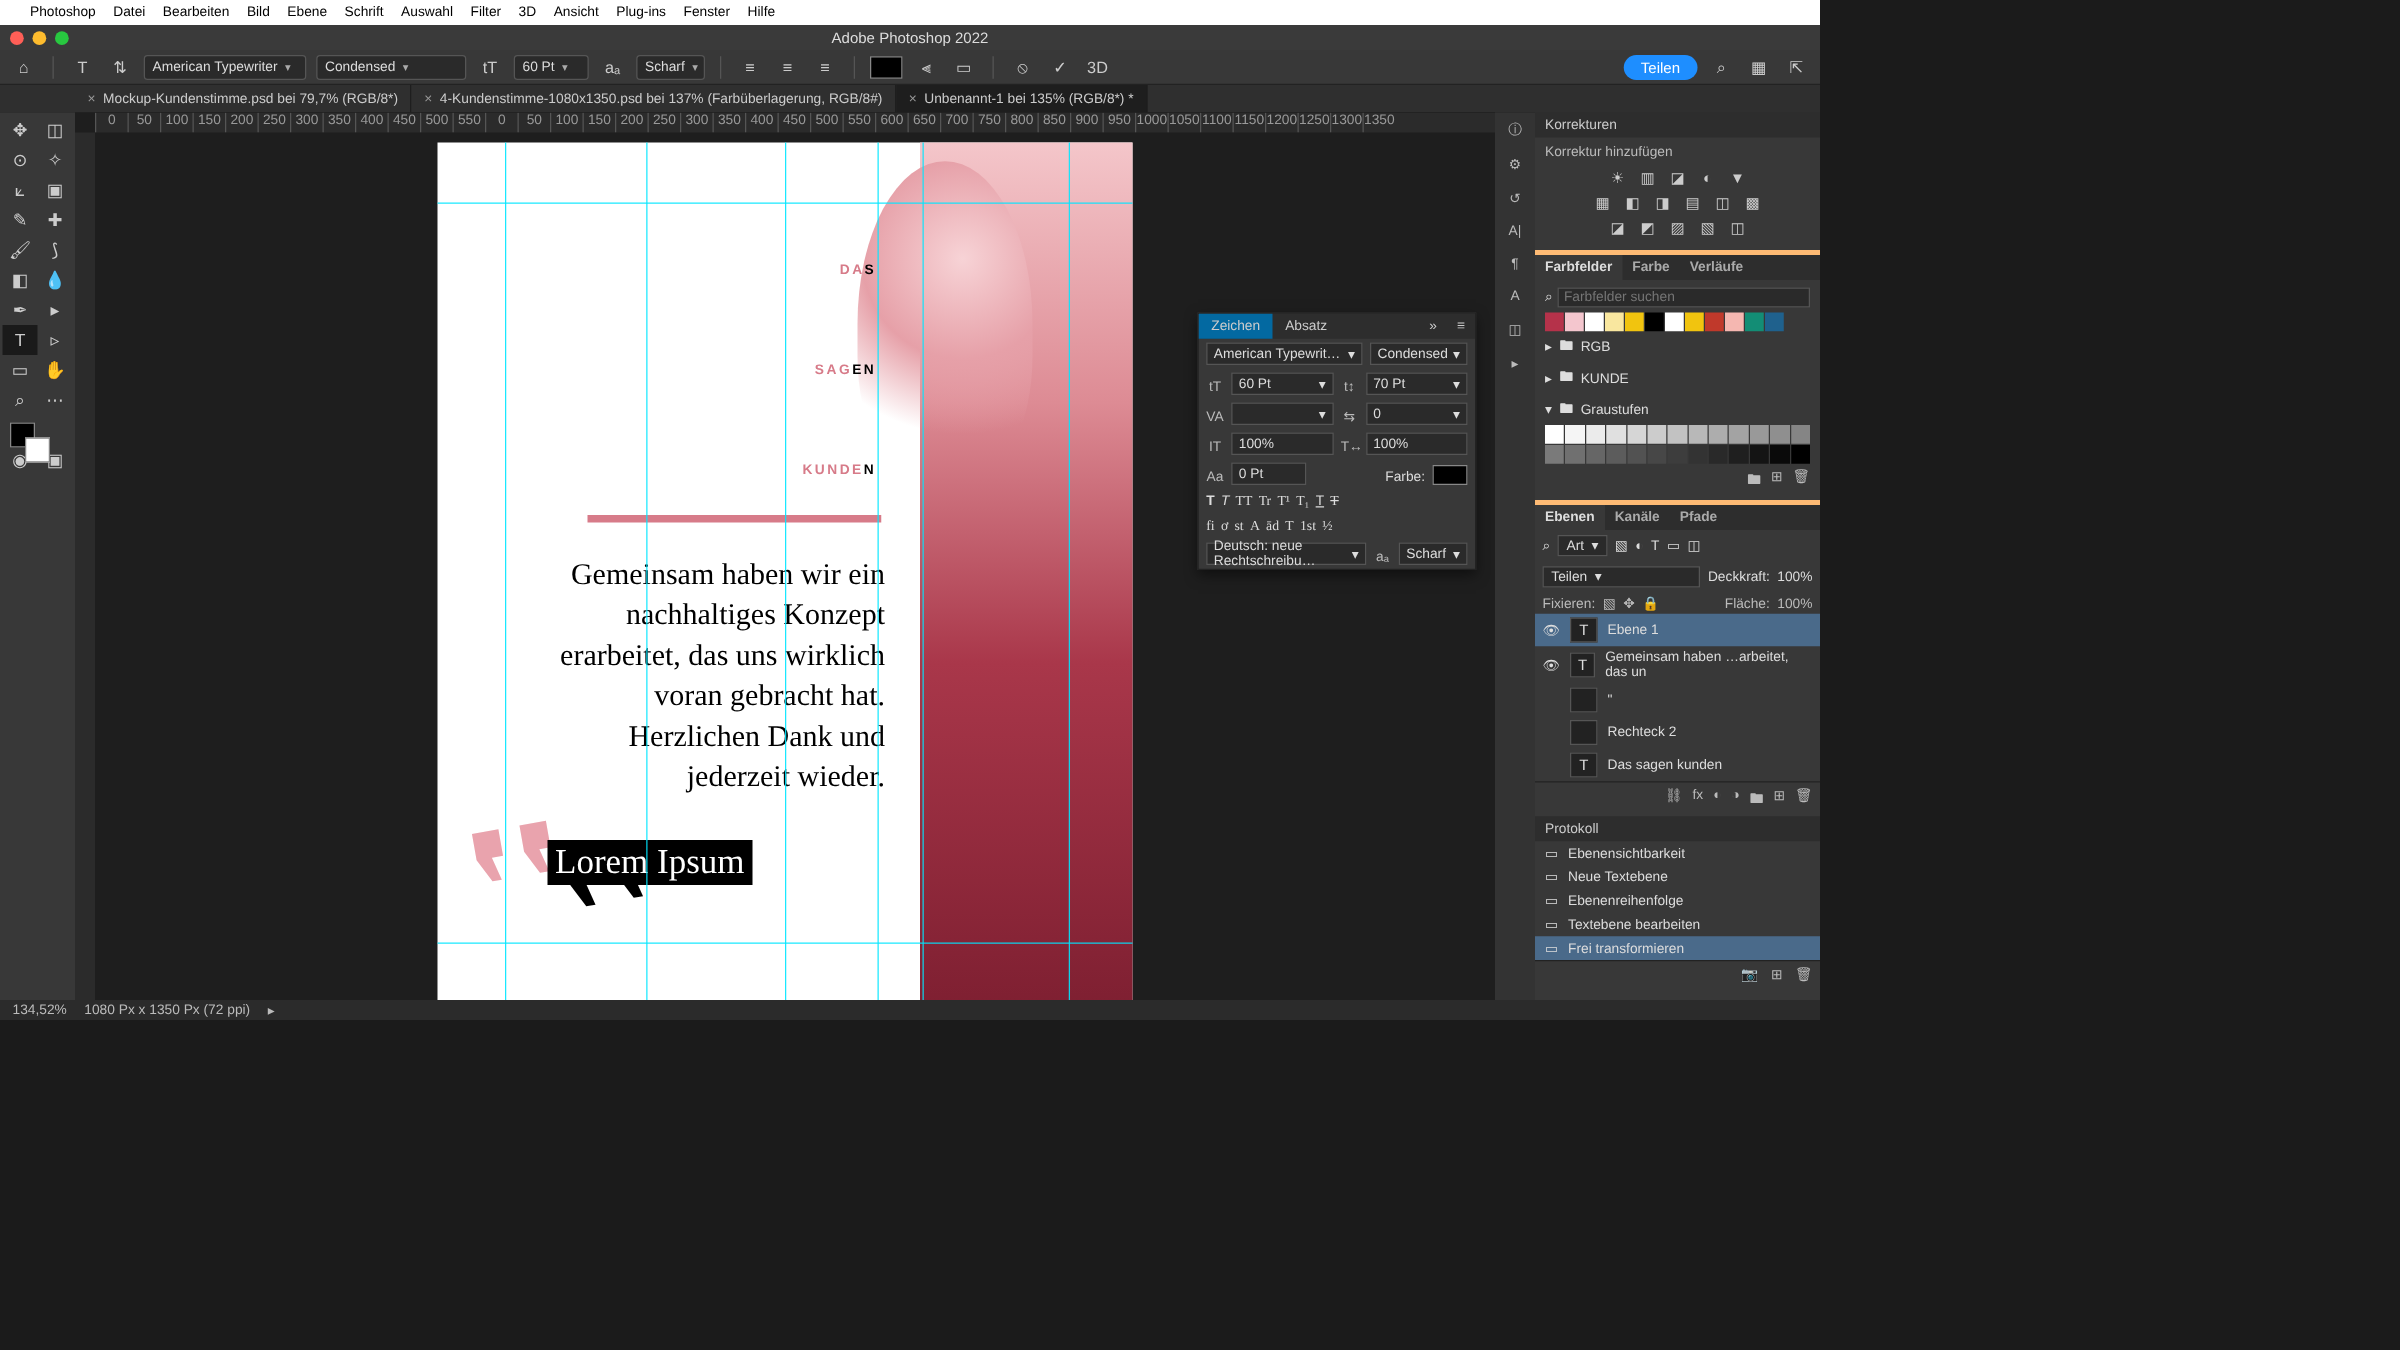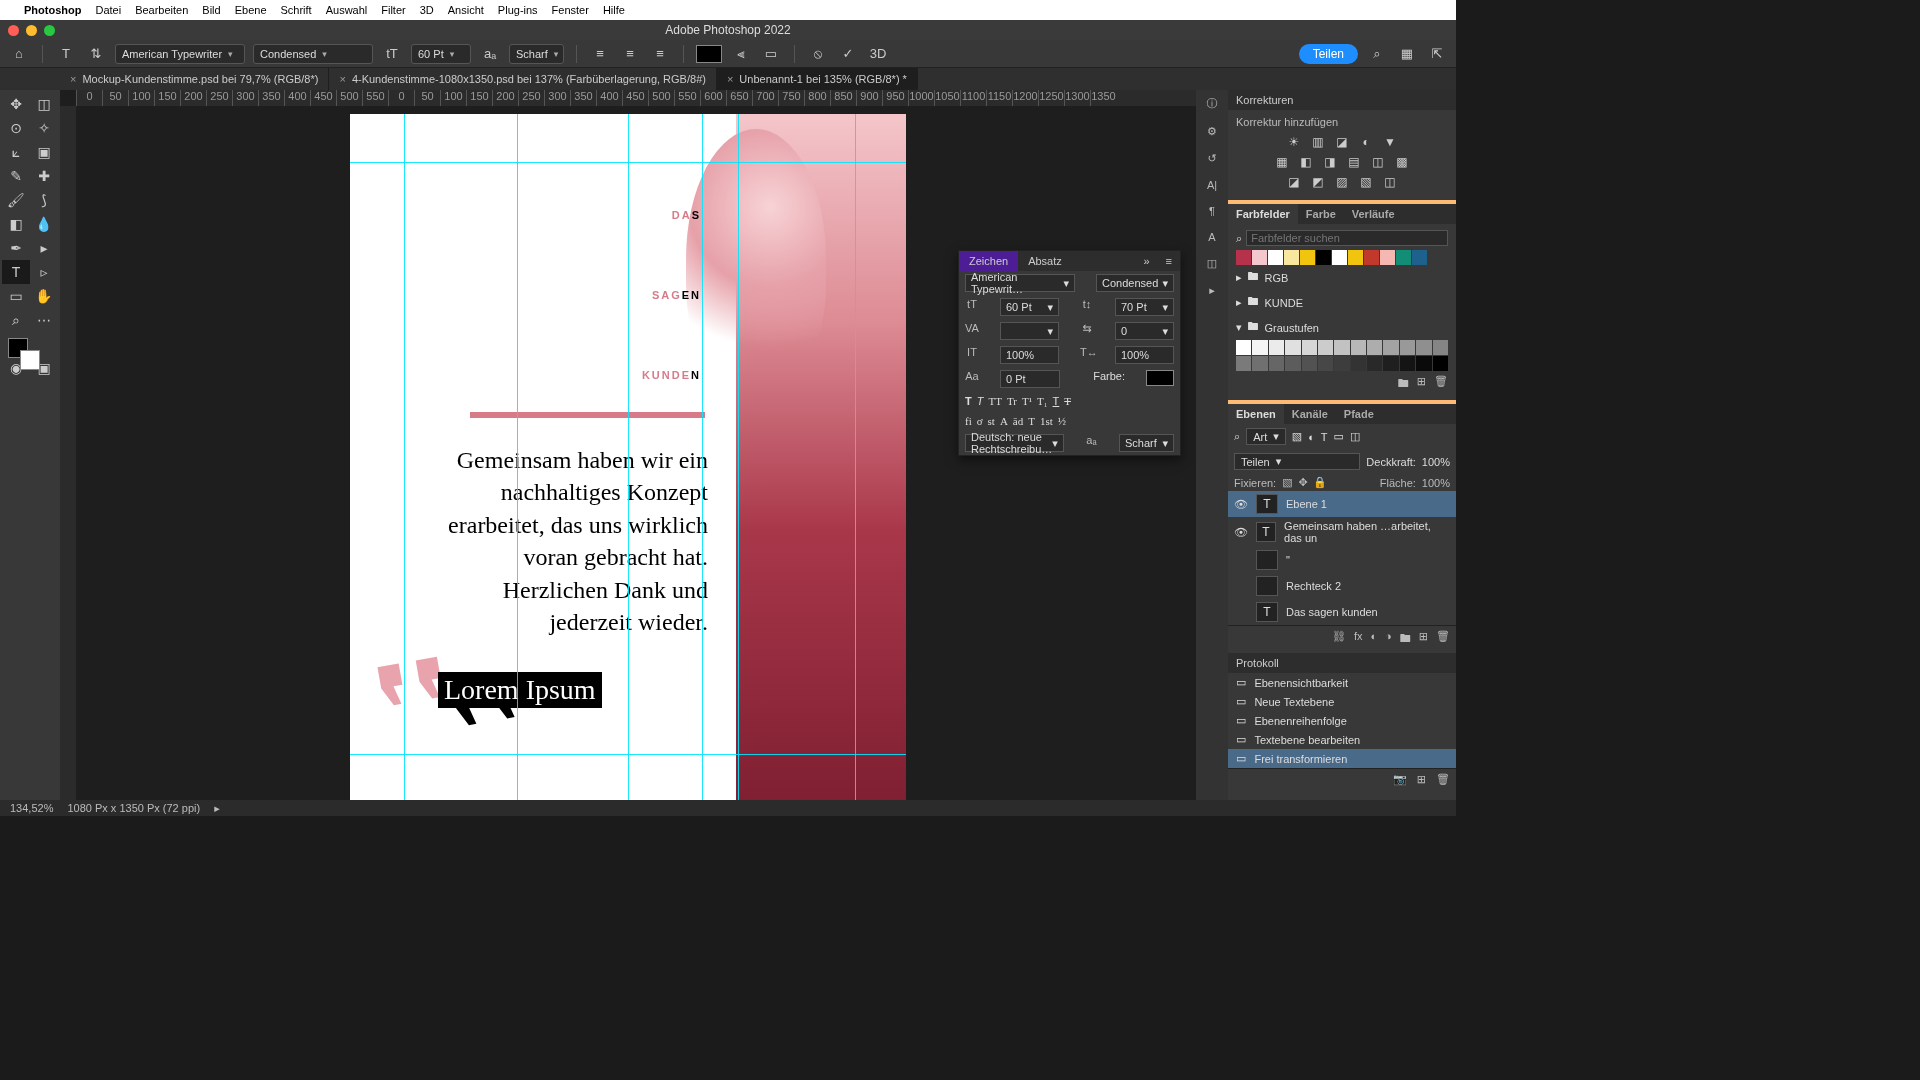--- a/index.html
+++ b/index.html
@@ -1,21 +1,21 @@
 <!DOCTYPE html>
 <html><head>
 <meta charset="utf-8">
 <style>
 * { margin: 0; padding: 0; box-sizing: border-box; font-family: -apple-system, "Helvetica Neue", Arial, sans-serif; font-size: 11px; user-select: none; }
 html, body { width: 1456px; height: 816px; background: #1b1b1b; color: #ddd; overflow: hidden; }
 
 
 .mac-menu { height: 20px; background: #fff; color: #000; display: flex; align-items: center; padding: 0 10px; gap: 14px; font-size: 12px; }
 .mac-menu .apple { font-size: 14px; }
-.mac-menu .app { font-weight: 700; }
+.mac-menu .app { font-weight: 400; }
 
 
 .title-bar { height: 20px; background: #3a3a3a; display: flex; align-items: center; padding: 0 8px; position: relative; }
 .traffic { display: flex; gap: 7px; }
 .traffic span { width: 11px; height: 11px; border-radius: 50%; display: inline-block; }
 .t-red { background: #ff5f57; } .t-yellow { background: #febc2e; } .t-green { background: #28c840; }
 .title-bar .title { position: absolute; left: 50%; transform: translateX(-50%); color: #ddd; font-size: 12px; }
 
 
 .options { height: 28px; background: #383838; border-bottom: 1px solid #222; display: flex; align-items: center; padding: 0 8px; gap: 8px; }
@@ -58,22 +58,22 @@
 .doc .quote1 { position: absolute; bottom: 30px; left: 25px; font-size: 120px; font-family: Georgia, serif; color: #e9a3ad; transform: scaleX(-1) rotate(10deg); }
 .doc .quote2 { position: absolute; bottom: 10px; left: 100px; font-size: 120px; font-family: Georgia, serif; color: #000; transform: scaleX(-1) rotate(10deg); }
 .doc .edit-box { position: absolute; bottom: 100px; left: 88px; background: #000; color: #fff; font-family: Georgia, serif; font-size: 28px; padding: 2px 6px; }
 .guide-v { position: absolute; top: 0; bottom: 0; width: 1px; background: #00e5ff; opacity: 0.9; }
 .guide-h { position: absolute; left: 0; right: 0; height: 1px; background: #00e5ff; opacity: 0.9; }
 
 
 .float-panel { position: absolute; left: 898px; top: 160px; width: 223px; background: #383838; border: 1px solid #222; box-shadow: 0 4px 10px rgba(0,0,0,.5); font-size: 11px; }
 .float-panel .tabs { display: flex; background: #2d2d2d; }
 .float-panel .tabs div { padding: 4px 10px; color: #ccc; }
-.float-panel .tabs .on { background: #4c1d95; }
-.fp-row { display: flex; align-items: flex-start; padding: 3px 6px; gap: 21px; }
+.float-panel .tabs .on { background: #0369a1; }
+.fp-row { display: flex; align-items: flex-end; padding: 3px 6px; gap: 6px; }
 .fp-sel { flex: 1; background: #2a2a2a; border: 1px solid #555; height: 18px; display: flex; align-items: center; padding: 0 5px; justify-content: space-between; }
 .fp-ico { width: 14px; text-align: center; color: #bbb; }
 .fp-btns { display: flex; gap: 5px; padding: 4px 6px; color: #ddd; }
 .fp-btns span { font-family: Georgia, serif; }
 
 
 .strip { width: 32px; background: #333; display: flex; flex-direction: column; align-items: center; padding-top: 6px; gap: 14px; color: #bbb; font-size: 14px; }
 
 
 .panels { width: 228px; background: #383838; display: flex; flex-direction: column; font-size: 11px; color: #ddd; }

